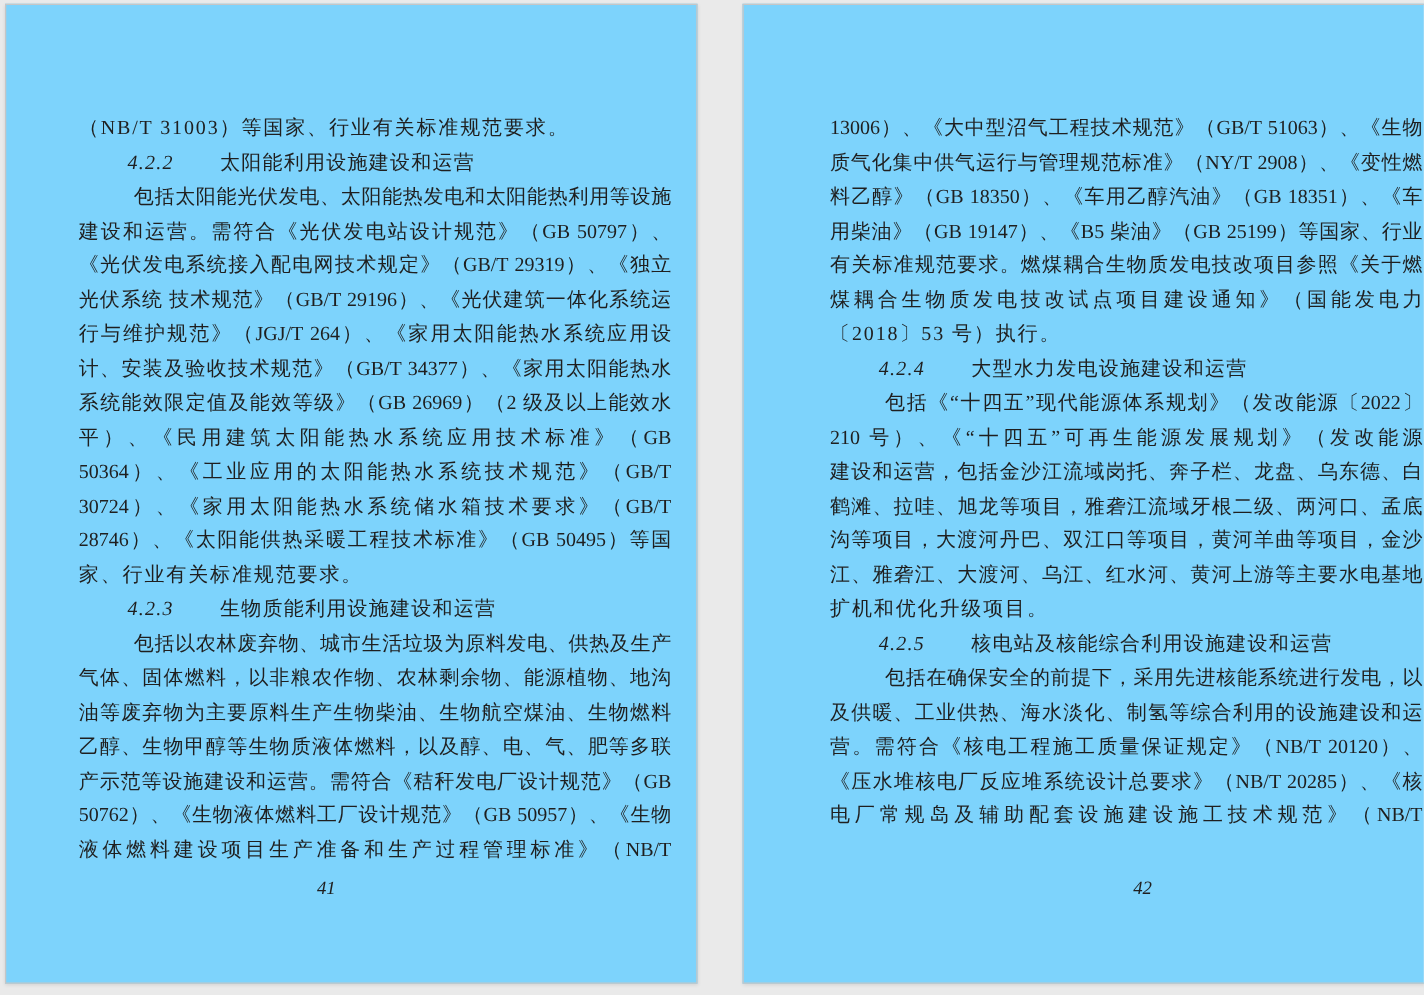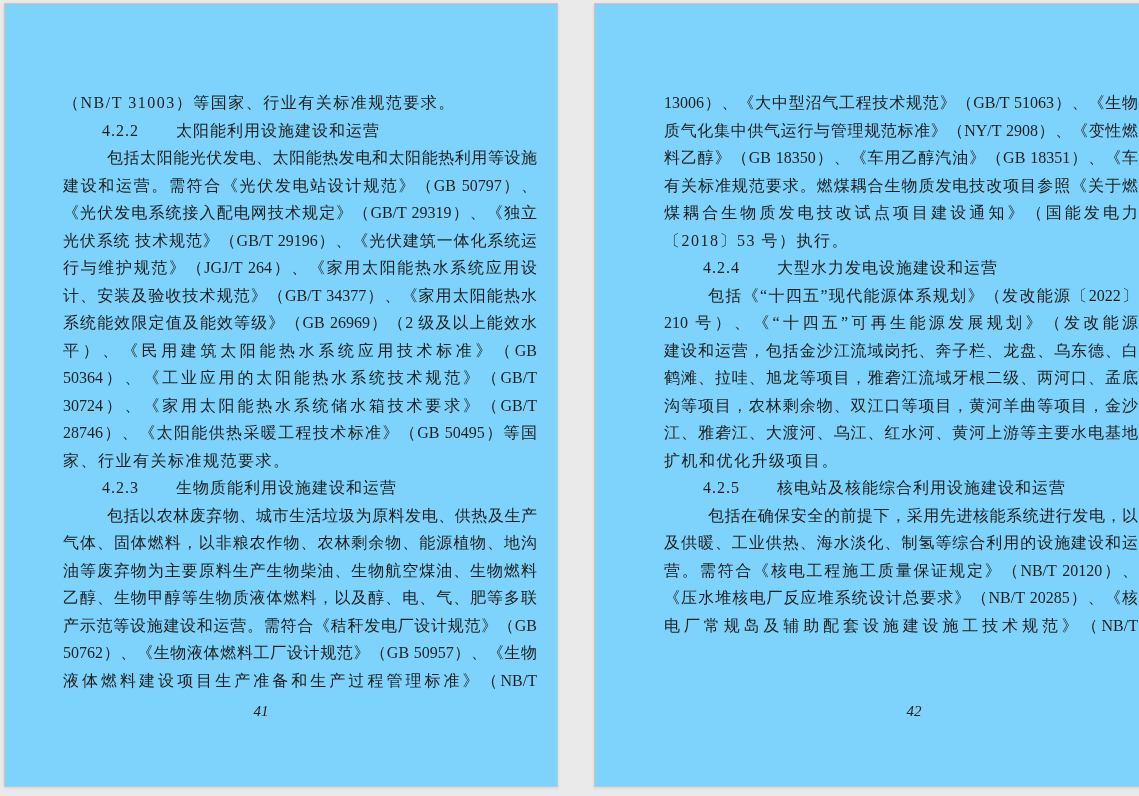--- a/index.html
+++ b/index.html
@@ -32,21 +32,21 @@
     overflow: hidden;
   }
   .line.mid, .line.first {
     text-align: justify;
     text-align-last: justify;
     text-justify: inter-character;
   }
   .line.first { text-indent: 44px; }
   .line.end { letter-spacing: 1.5px; }
   .line.heading { padding-left: 39px; }
-  .h-num  { letter-spacing: 1px; margin-right: 37px; }
+  .h-num  { letter-spacing: 1px; margin-right: 37px; font-style: italic; }
   .h-title{ letter-spacing: 1px; }
   .pagenum {
     position: absolute;
     top: 699px;
     width: 40px;
     text-align: center;
     font-size: 15px;
     color: #1f1f1f;
     font-style: italic;
   }
@@ -82,29 +82,30 @@
       <div class="line mid">液体燃料建设项目生产准备和生产过程管理标准》（NB/T</div>
     </div>
   <div class="pagenum">41</div>
 </div>
 
 <div class="page page-right">
   <div class="content">
       <div class="line mid">13006）、《大中型沼气工程技术规范》（GB/T 51063）、《生物</div>
       <div class="line mid">质气化集中供气运行与管理规范标准》（NY/T 2908）、《变性燃</div>
       <div class="line mid">料乙醇》（GB 18350）、《车用乙醇汽油》（GB 18351）、《车</div>
+      <div class="line mid">用柴油》（GB 19147）、《B5 柴油》（GB 25199）等国家、行业</div>
       <div class="line mid">有关标准规范要求。燃煤耦合生物质发电技改项目参照《关于燃</div>
       <div class="line mid">煤耦合生物质发电技改试点项目建设通知》（国能发电力</div>
       <div class="line end">〔2018〕53 号）执行。</div>
       <div class="line heading"><span class="h-num">4.2.4</span><span class="h-title">大型水力发电设施建设和运营</span></div>
       <div class="line first">包括《“十四五”现代能源体系规划》（发改能源〔2022〕</div>
       <div class="line mid">210 号）、《“十四五”可再生能源发展规划》（发改能源</div>
       <div class="line mid">建设和运营，包括金沙江流域岗托、奔子栏、龙盘、乌东德、白</div>
       <div class="line mid">鹤滩、拉哇、旭龙等项目，雅砻江流域牙根二级、两河口、孟底</div>
-      <div class="line mid">沟等项目，农林剩余物、双江口等项目，黄河羊曲等项目，金沙</div>
+      <div class="line mid">沟等项目，大渡河丹巴、双江口等项目，黄河羊曲等项目，金沙</div>
       <div class="line mid">江、雅砻江、大渡河、乌江、红水河、黄河上游等主要水电基地</div>
       <div class="line end">扩机和优化升级项目。</div>
       <div class="line heading"><span class="h-num">4.2.5</span><span class="h-title">核电站及核能综合利用设施建设和运营</span></div>
       <div class="line first">包括在确保安全的前提下，采用先进核能系统进行发电，以</div>
       <div class="line mid">及供暖、工业供热、海水淡化、制氢等综合利用的设施建设和运</div>
       <div class="line mid">营。需符合《核电工程施工质量保证规定》（NB/T 20120）、</div>
       <div class="line mid">《压水堆核电厂反应堆系统设计总要求》（NB/T 20285）、《核</div>
       <div class="line mid">电厂常规岛及辅助配套设施建设施工技术规范》（NB/T</div>
     </div>
   <div class="pagenum">42</div>

